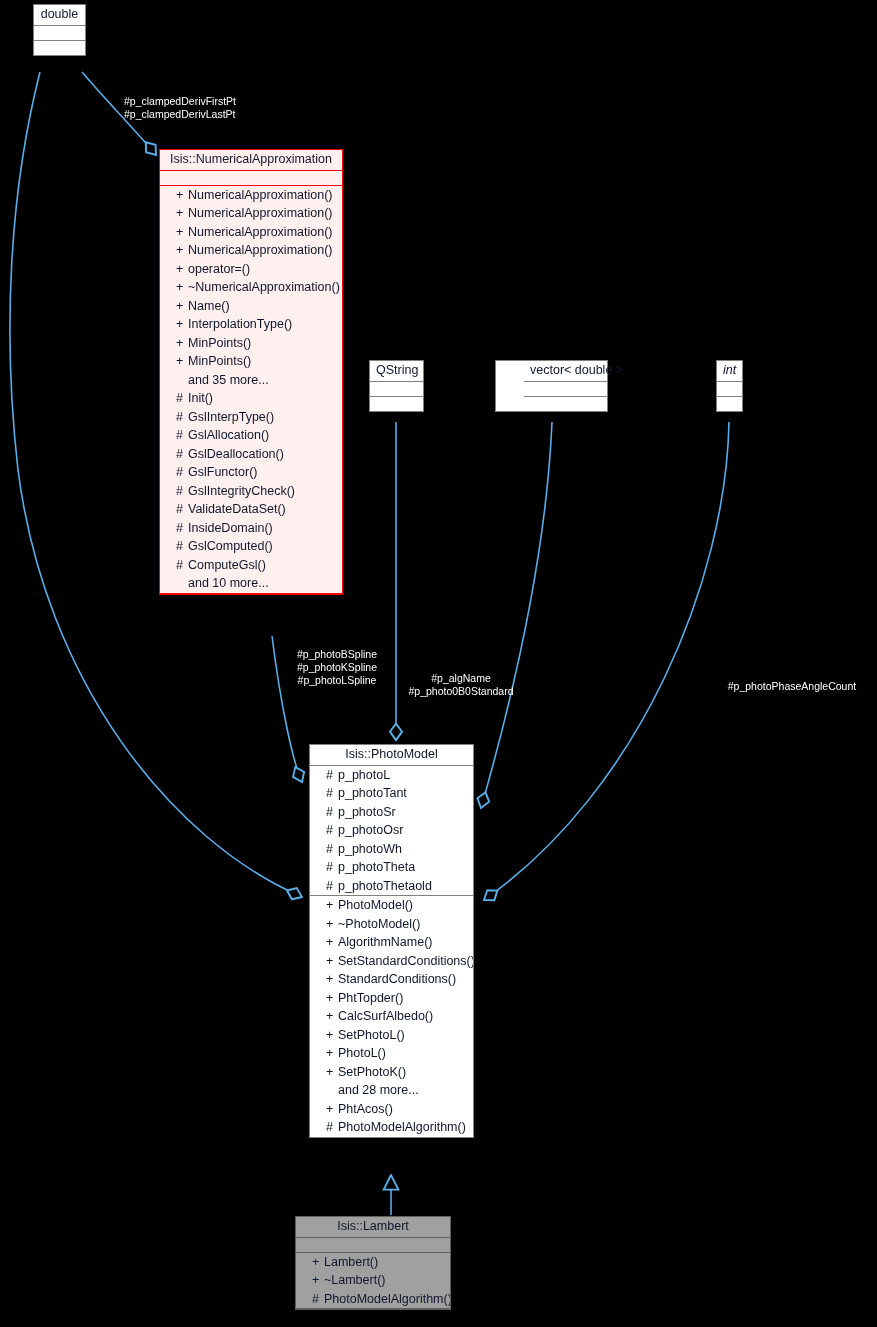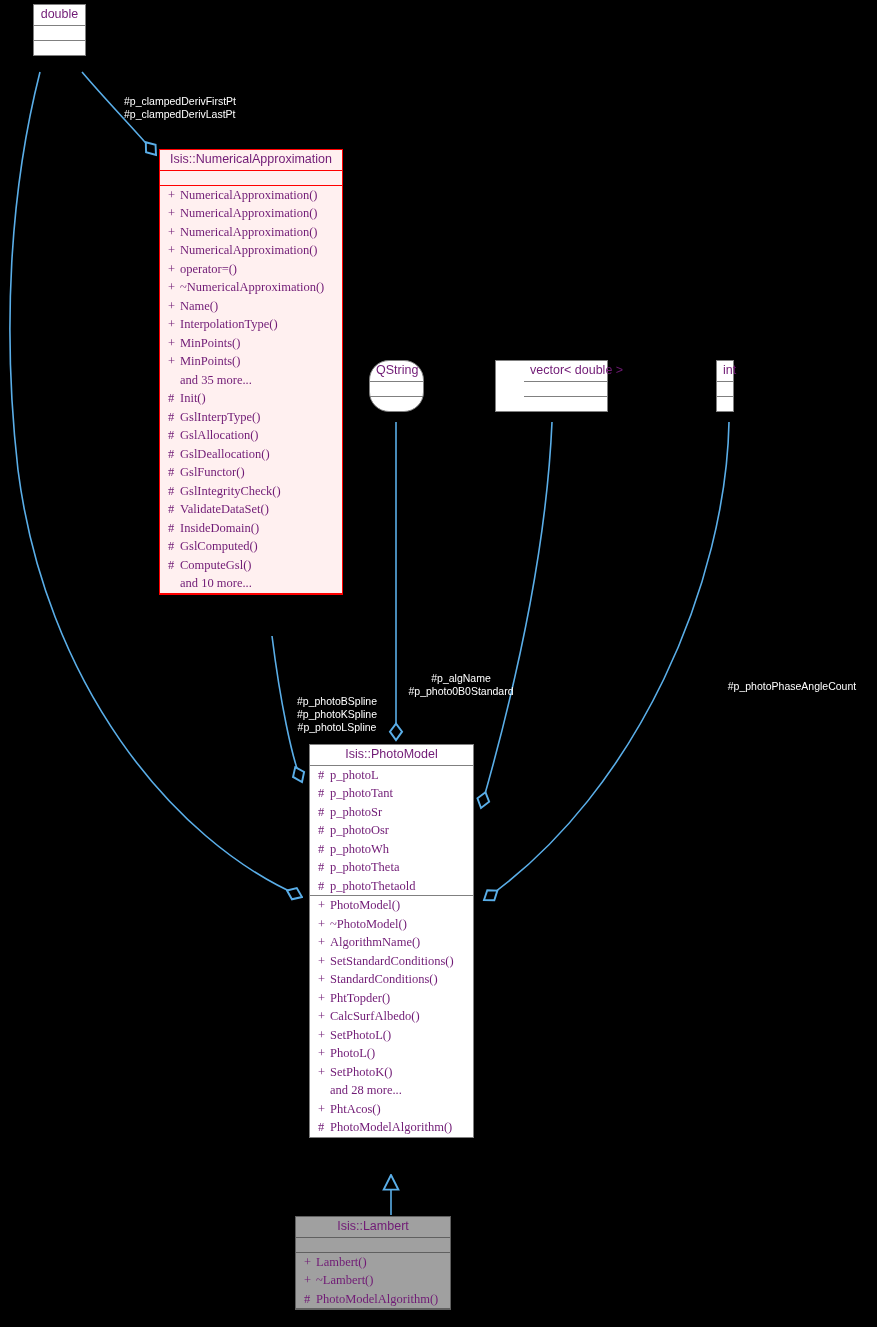--- a/index.html
+++ b/index.html
@@ -24,45 +24,44 @@
     pointer-events: none;
   }
   
   .node {
     position: absolute;
     box-sizing: border-box;
     border: 1px solid #808080;
     background: #ffffff;
     font-size: 12.5px;
     line-height: 1.0;
-    color: #701a75;
+    color: #0f172a;
   }
   .node .title {
     text-align: center;
     padding: 3px 6px 4px 6px;
     border-bottom: 1px solid #808080;
     white-space: nowrap;
     font-size: 12.5px;
   }
   .node .compartment {
     border-bottom: 1px solid #808080;
     padding: 0;
   }
   .node .compartment:last-child {
     border-bottom: none;
   }
   .node .empty {
     height: 14px;
   }
   .node .row {
     white-space: nowrap;
-    padding: 3px 4px 3px 8px;
+    padding: 3px 4px 3px 16px;
     font-size: 12.5px;
     overflow: hidden;
-    font-family: Liberation Serif, serif;
   }
   .node .row .vis {
     display: inline-block;
     width: 12px;
   }
   
   .node.hl {
     border: 1px solid #ff0000;
     background: #fff0f0;
   }
@@ -151,33 +150,33 @@
         <div class="row"><span class="vis">#</span><span>GslFunctor()</span></div>
         <div class="row"><span class="vis">#</span><span>GslIntegrityCheck()</span></div>
         <div class="row"><span class="vis">#</span><span>ValidateDataSet()</span></div>
         <div class="row"><span class="vis">#</span><span>InsideDomain()</span></div>
         <div class="row"><span class="vis">#</span><span>GslComputed()</span></div>
         <div class="row"><span class="vis">#</span><span>ComputeGsl()</span></div>
         <div class="row"><span class="vis"></span><span>and 10 more...</span></div>
       </div>
   </div>
 
-  <div class="node" style="left:369px; top:360px; width:55px;border-radius:20px;">
+  <div class="node" style="left:369px; top:360px; width:55px;">
     <div class="title">QString</div>
     <div class="compartment empty"></div>
     <div class="compartment empty"></div>
   </div>
 
   <div class="node" style="left:495px; top:360px; width:113px;padding-left:28px;">
     <div class="title">vector&lt; double &gt;</div>
     <div class="compartment empty"></div>
     <div class="compartment empty"></div>
   </div>
 
-  <div class="node" style="left:716px; top:360px; width:18px;">
+  <div class="node" style="left:716px; top:360px; width:27px;font-style:italic;">
     <div class="title">int</div>
     <div class="compartment empty"></div>
     <div class="compartment empty"></div>
   </div>
 
   <div class="node" style="left:309px; top:744px; width:165px;">
     <div class="title">Isis::PhotoModel</div>
     <div class="compartment">
         <div class="row"><span class="vis">#</span><span>p_photoL</span></div>
         <div class="row"><span class="vis">#</span><span>p_photoTant</span></div>
@@ -211,21 +210,21 @@
         <div class="row"><span class="vis">+</span><span>Lambert()</span></div>
         <div class="row"><span class="vis">+</span><span>~Lambert()</span></div>
         <div class="row"><span class="vis">#</span><span>PhotoModelAlgorithm()</span></div>
       </div>
   </div>
 
   <div class="edgelabel" style="left:124px; top:95px; width:150px; text-align:left;">#p_clampedDerivFirstPt
 #p_clampedDerivLastPt</div>
 
 
-  <div class="edgelabel" style="left:283px; top:695px; width:108px;text-align:center;">#p_photoBSpline
+  <div class="edgelabel" style="left:283px; top:648px; width:108px;text-align:center;">#p_photoBSpline
 #p_photoKSpline
 #p_photoLSpline</div>
 
   <div class="edgelabel" style="left:399px; top:672px; width:124px;">#p_algName
 #p_photo0B0Standard</div>
 
 
   <div class="edgelabel" style="left:710px; top:680px; width:164px;">#p_photoPhaseAngleCount</div>
 
 </div>

